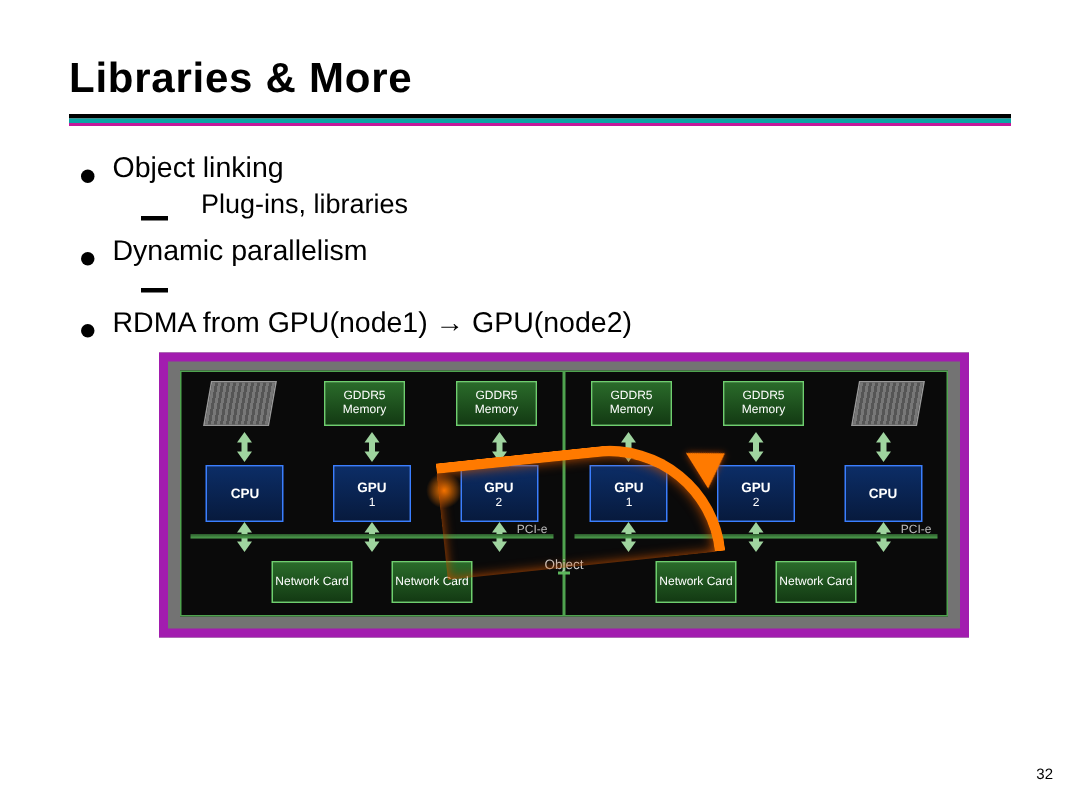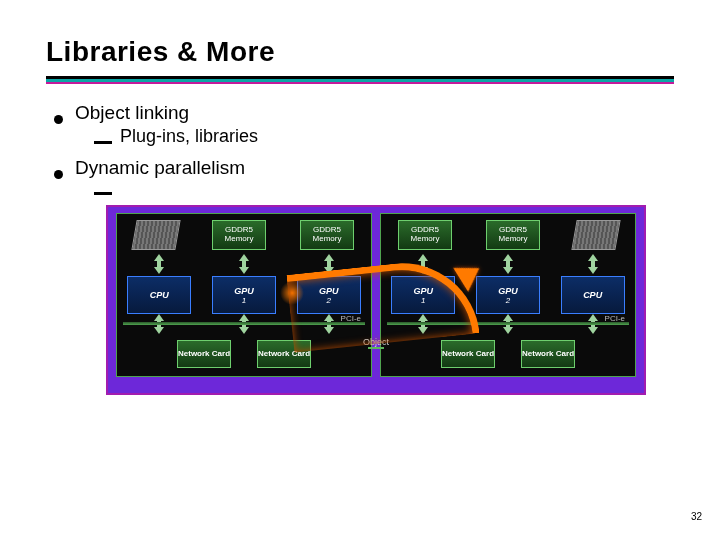--- a/index.html
+++ b/index.html
@@ -23,48 +23,48 @@
     display: flex;
     flex-direction: column;
     margin-bottom: 18px;
   }
   .rule .black { height: 3px; background: #000; }
   .rule .teal  { height: 3px; background: #0aa6a6; }
   .rule .mag   { height: 2px; background: #c4199b; }
   .bullets { padding-left: 8px; }
   .b1 {
     display: flex;
-    align-items: flex-end;
+    align-items: center;
     gap: 12px;
     font-size: 19px;
     margin-top: 6px;
   }
   .b1 .dot {
     width: 9px; height: 9px; border-radius: 50%; background: #000;
     margin-top: 8px; flex: 0 0 auto;
   }
   .b2 {
     display: flex;
-    align-items: center;
-    gap: 8px;
+    align-items: flex-end;
+    gap: 22px;
     font-size: 18px;
     margin-left: 40px;
     margin-top: 2px;
     margin-bottom: 10px;
   }
   .b2 .dash {
     width: 18px; height: 3px; background: #000;
     margin-top: 11px; flex: 0 0 auto;
   }
   .diagram {
     margin: 8px 0 0 60px;
     width: 540px;
     height: 190px;
-    background: #6d28d9;
-    border: 2px solid #a21caf;
+    background: #737373;
+    border: 6px solid #a21caf;
     position: relative;
     color: #e8e8e8;
     font-family: Arial, sans-serif;
   }
   .srv {
     position: absolute;
     top: 6px;
     width: 256px;
     height: 164px;
     border: 1px solid #4fa34f;
@@ -107,43 +107,43 @@
     width: 0; height: 0; border-left: 5px solid transparent; border-right: 5px solid transparent;
   }
   .varrow::before { top: 0; border-bottom: 7px solid #9fd49f; }
   .varrow::after  { bottom: 0; border-top: 7px solid #9fd49f; }
   .varrow .stem {
     position: absolute; top: 6px; bottom: 6px; left: 50%; width: 4px; margin-left: -2px;
     background: #9fd49f;
   }
   .row-proc { position: absolute; top: 62px; left: 0; right: 0; display: flex; justify-content: space-around; }
   .proc {
-    width: 64px; height: 38px;
+    width: 52px; height: 38px;
     border: 1px solid #3a7eff;
     background: linear-gradient(#0c2d66,#071a3d);
     color: #fff; font-size: 9px; font-weight: 700;
-    display: flex; flex-direction: column; align-items: center; justify-content: center; font-style: italic;
+    display: flex; flex-direction: column; align-items: center; justify-content: center;
   }
   .proc .sub { font-size: 8px; font-weight: 400; }
   .pcie {
     position: absolute; top: 108px; left: 6px; right: 6px; height: 3px;
     background: linear-gradient(#2c5a2c,#4fa34f);
   }
   .pcie-label {
     position: absolute; top: 100px; right: 10px; font-size: 8px; color: #bdbdbd;
   }
   .row-arrows2 { position: absolute; top: 100px; left: 0; right: 0; display: flex; justify-content: space-around; }
   .nic {
     width: 54px; height: 28px;
     background: linear-gradient(#2a6b2a,#133a13);
     border: 1px solid #6ecf6e;
     color: #fff; font-size: 8px; line-height: 1.05;
     display: flex; align-items: center; justify-content: center; text-align: center;
   }
-  .row-nic { position: absolute; top: 126px; left: 0; right: 0; display: flex; justify-content: center; gap: 26px; font-weight: bold; }
+  .row-nic { position: absolute; top: 126px; left: 0; right: 0; display: flex; justify-content: center; gap: 26px; }
   .netlabel {
     position: absolute; left: 0; right: 0; top: 130px; text-align: center;
     font-size: 9px; color: #cfcfcf;
   }
   .netwire {
     position: absolute; top: 140px; height: 2px; background: #5db65d;
   }
   .netwire.center { left: 260px; right: 260px; }
   
   .rdma {
@@ -205,20 +205,24 @@
     </div>
 
     <div class="b1">
       <span class="dot"></span>
       <span>Dynamic parallelism</span>
     </div>
     <div class="b2">
       <span class="dash"></span>
     </div>
 
+    <div class="b1">
+      <span class="dot"></span>
+      <span>RDMA from GPU(node1) → GPU(node2)</span>
+    </div>
 
   </div>
 
   <div class="diagram">
 
     <div class="srv left">
       <div class="row-top">
         <div class="memchip"></div>
         <div class="memlabel">GDDR5 Memory</div>
         <div class="memlabel">GDDR5 Memory</div>

